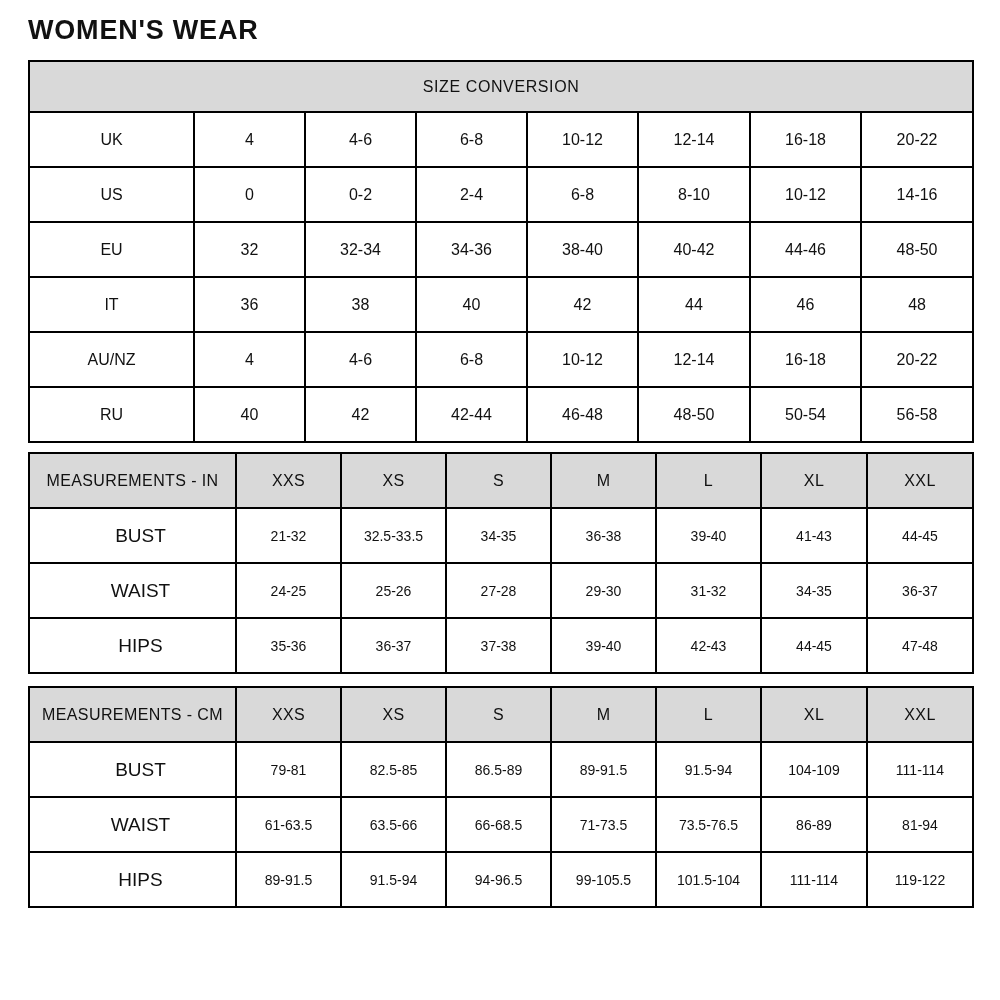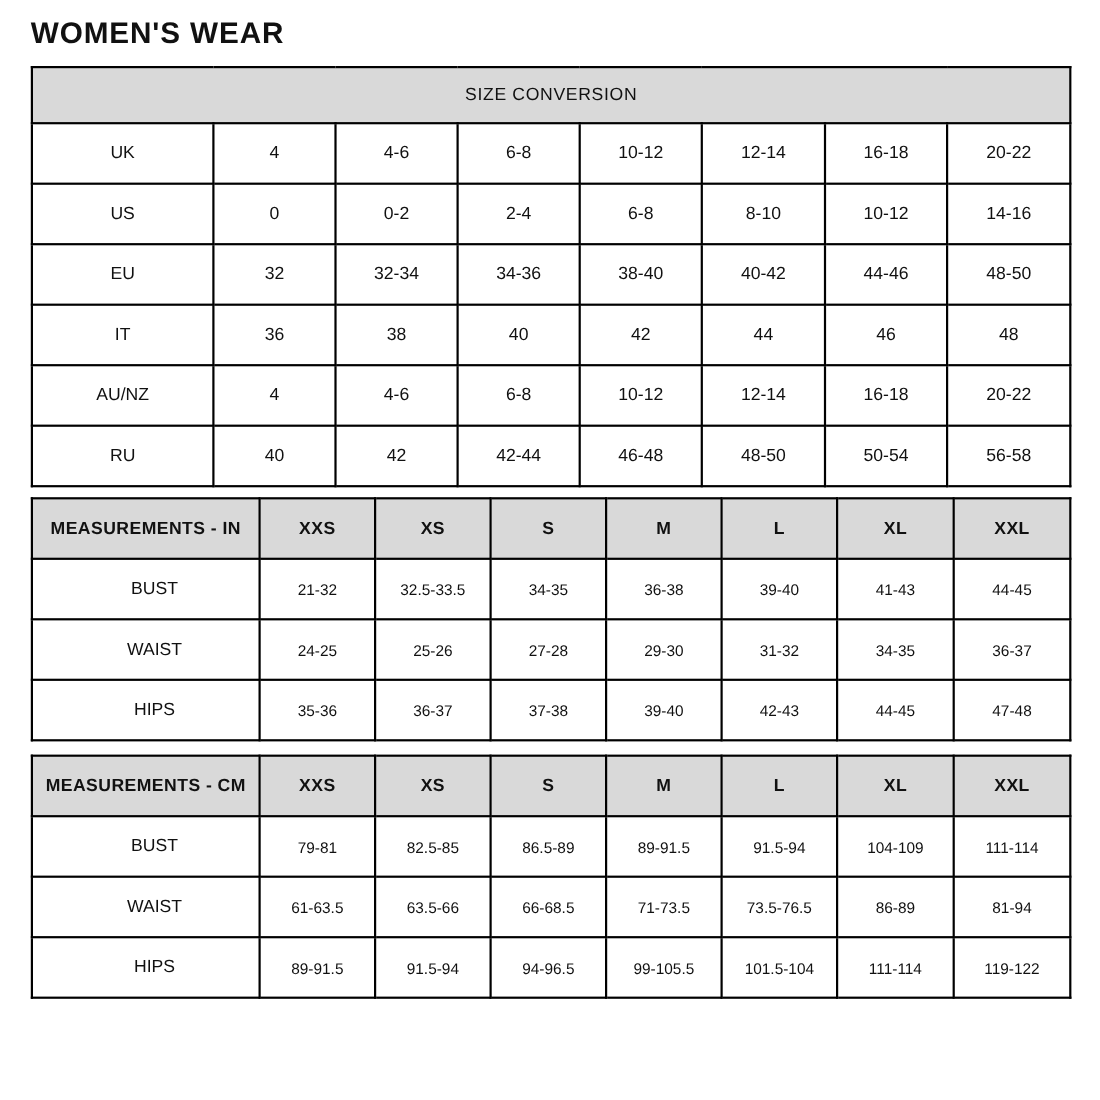--- a/index.html
+++ b/index.html
@@ -43,26 +43,26 @@
     height: 49px;
     background: #d9d9d9;
     font-weight: normal;
     letter-spacing: 0.6px;
   }
   
   .tbl-meas { margin-bottom: 12px; }
   .tbl-meas td { height: 53px; font-size: 14px; }
   .tbl-meas td.gray-head {
     background: #d9d9d9;
-    font-weight: bold;
+    font-weight: normal;
     font-size: 16px;
     letter-spacing: 0.4px;
     text-align: center;
   }
-  .tbl-meas td.row-label { font-size: 16px; padding-left: 20px; }
+  .tbl-meas td.row-label { font-size: 19px; padding-left: 20px; }
   .tbl-cm { margin-top: 12px; }
 </style>
 </head>
 <body>
 
 <div class="page">
 
   <h1 class="page-title">WOMEN'S WEAR</h1>
 
   <table class="tbl tbl-conversion">

